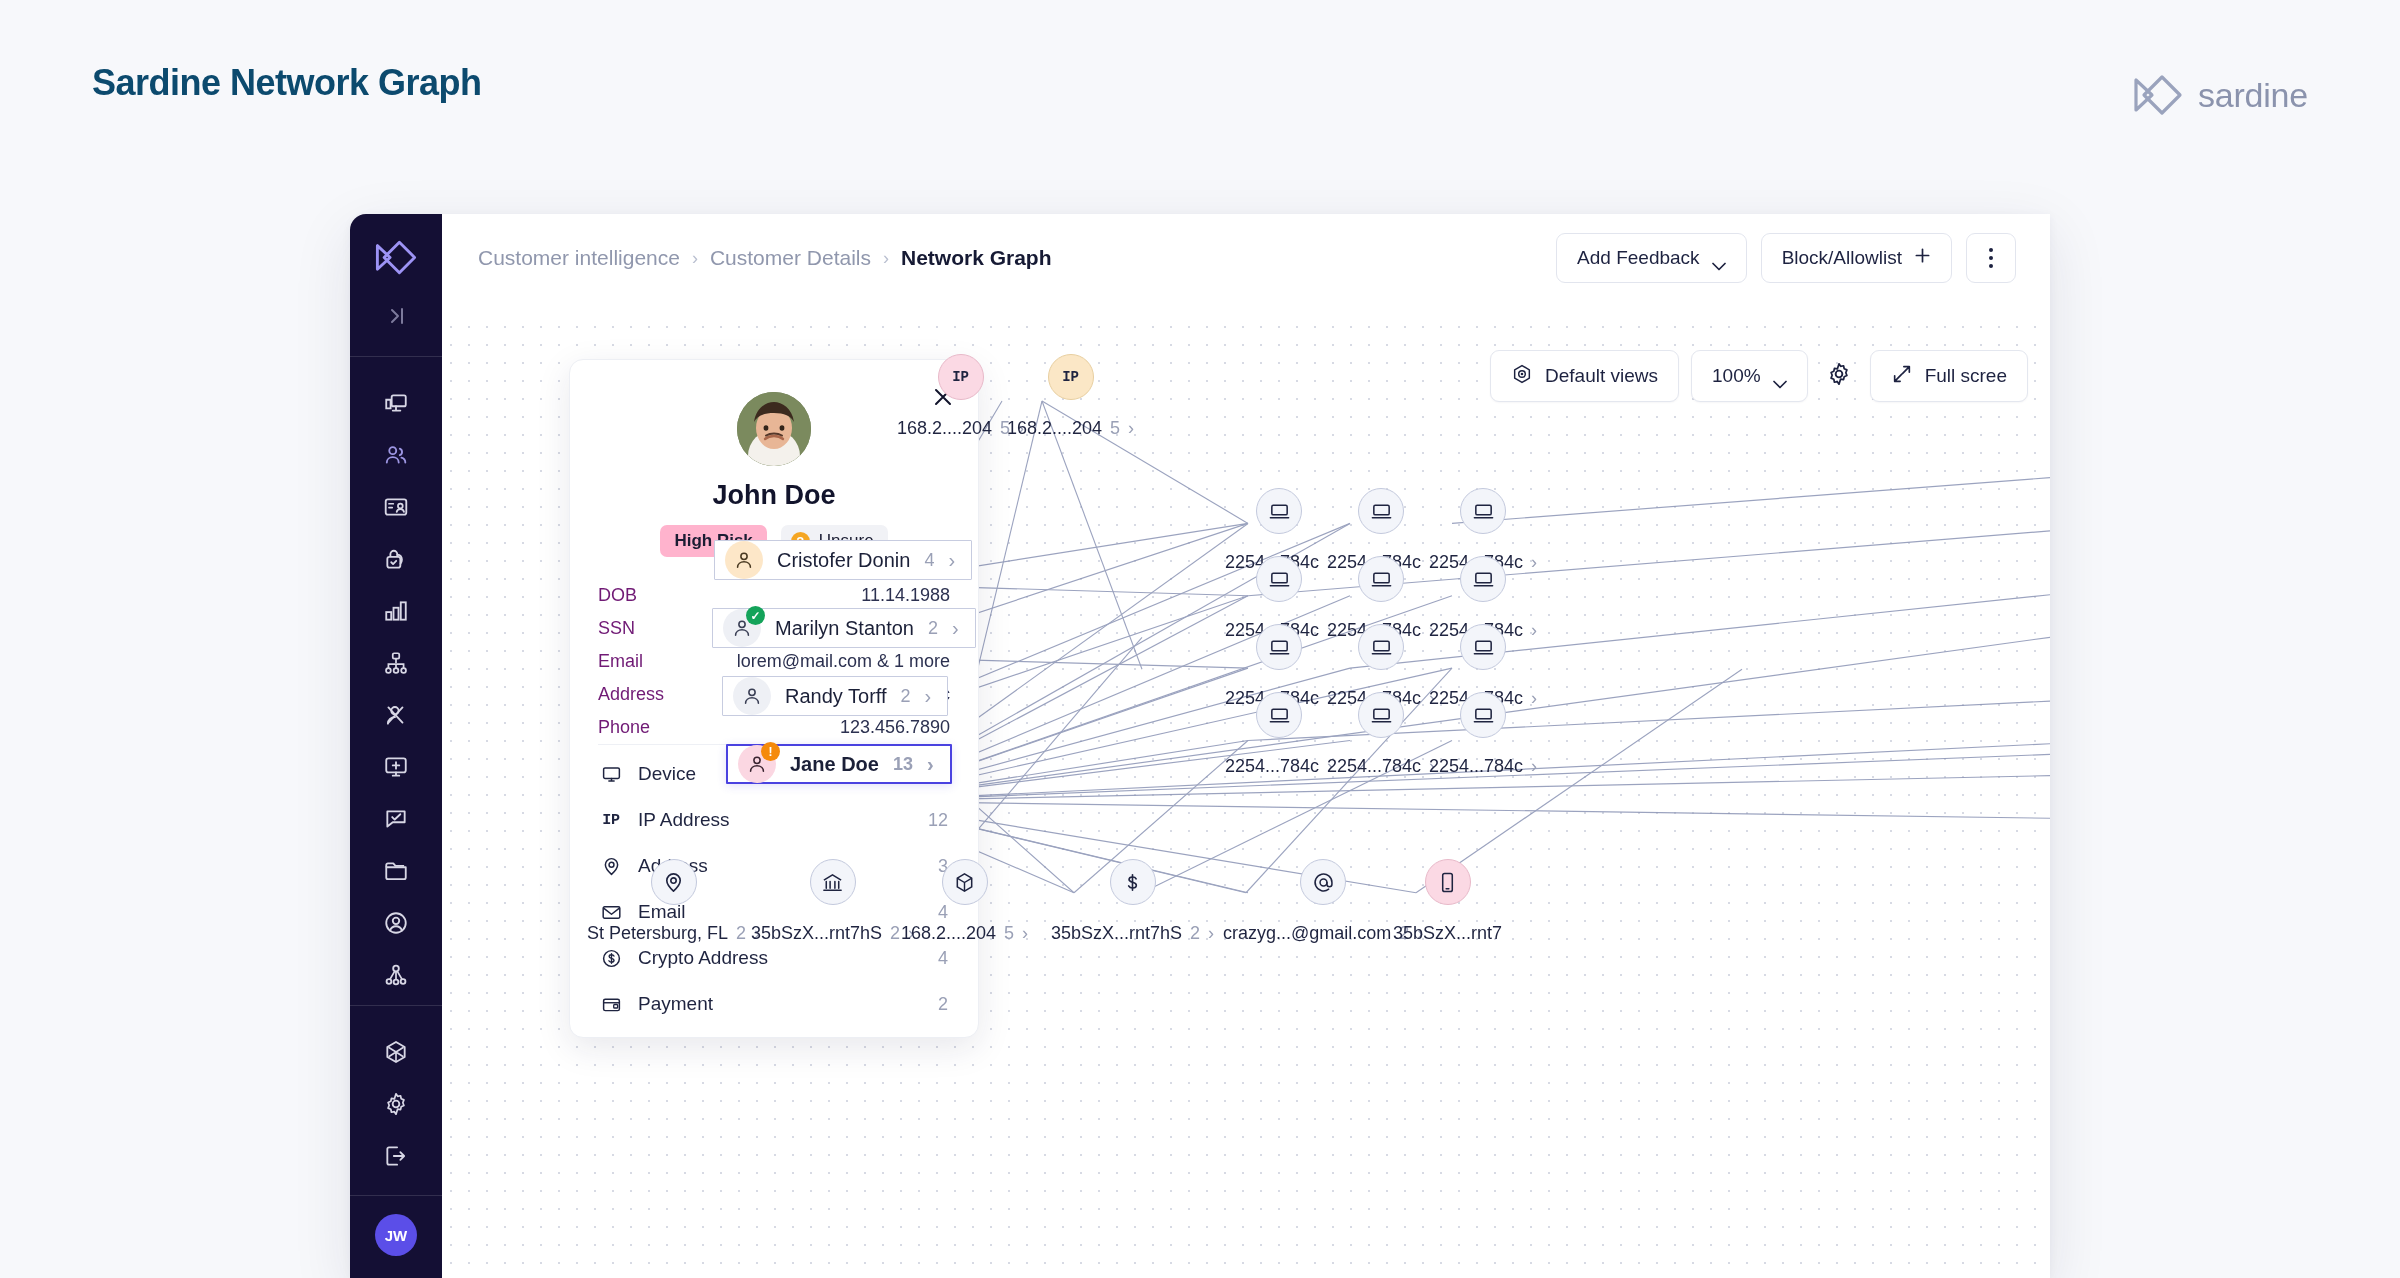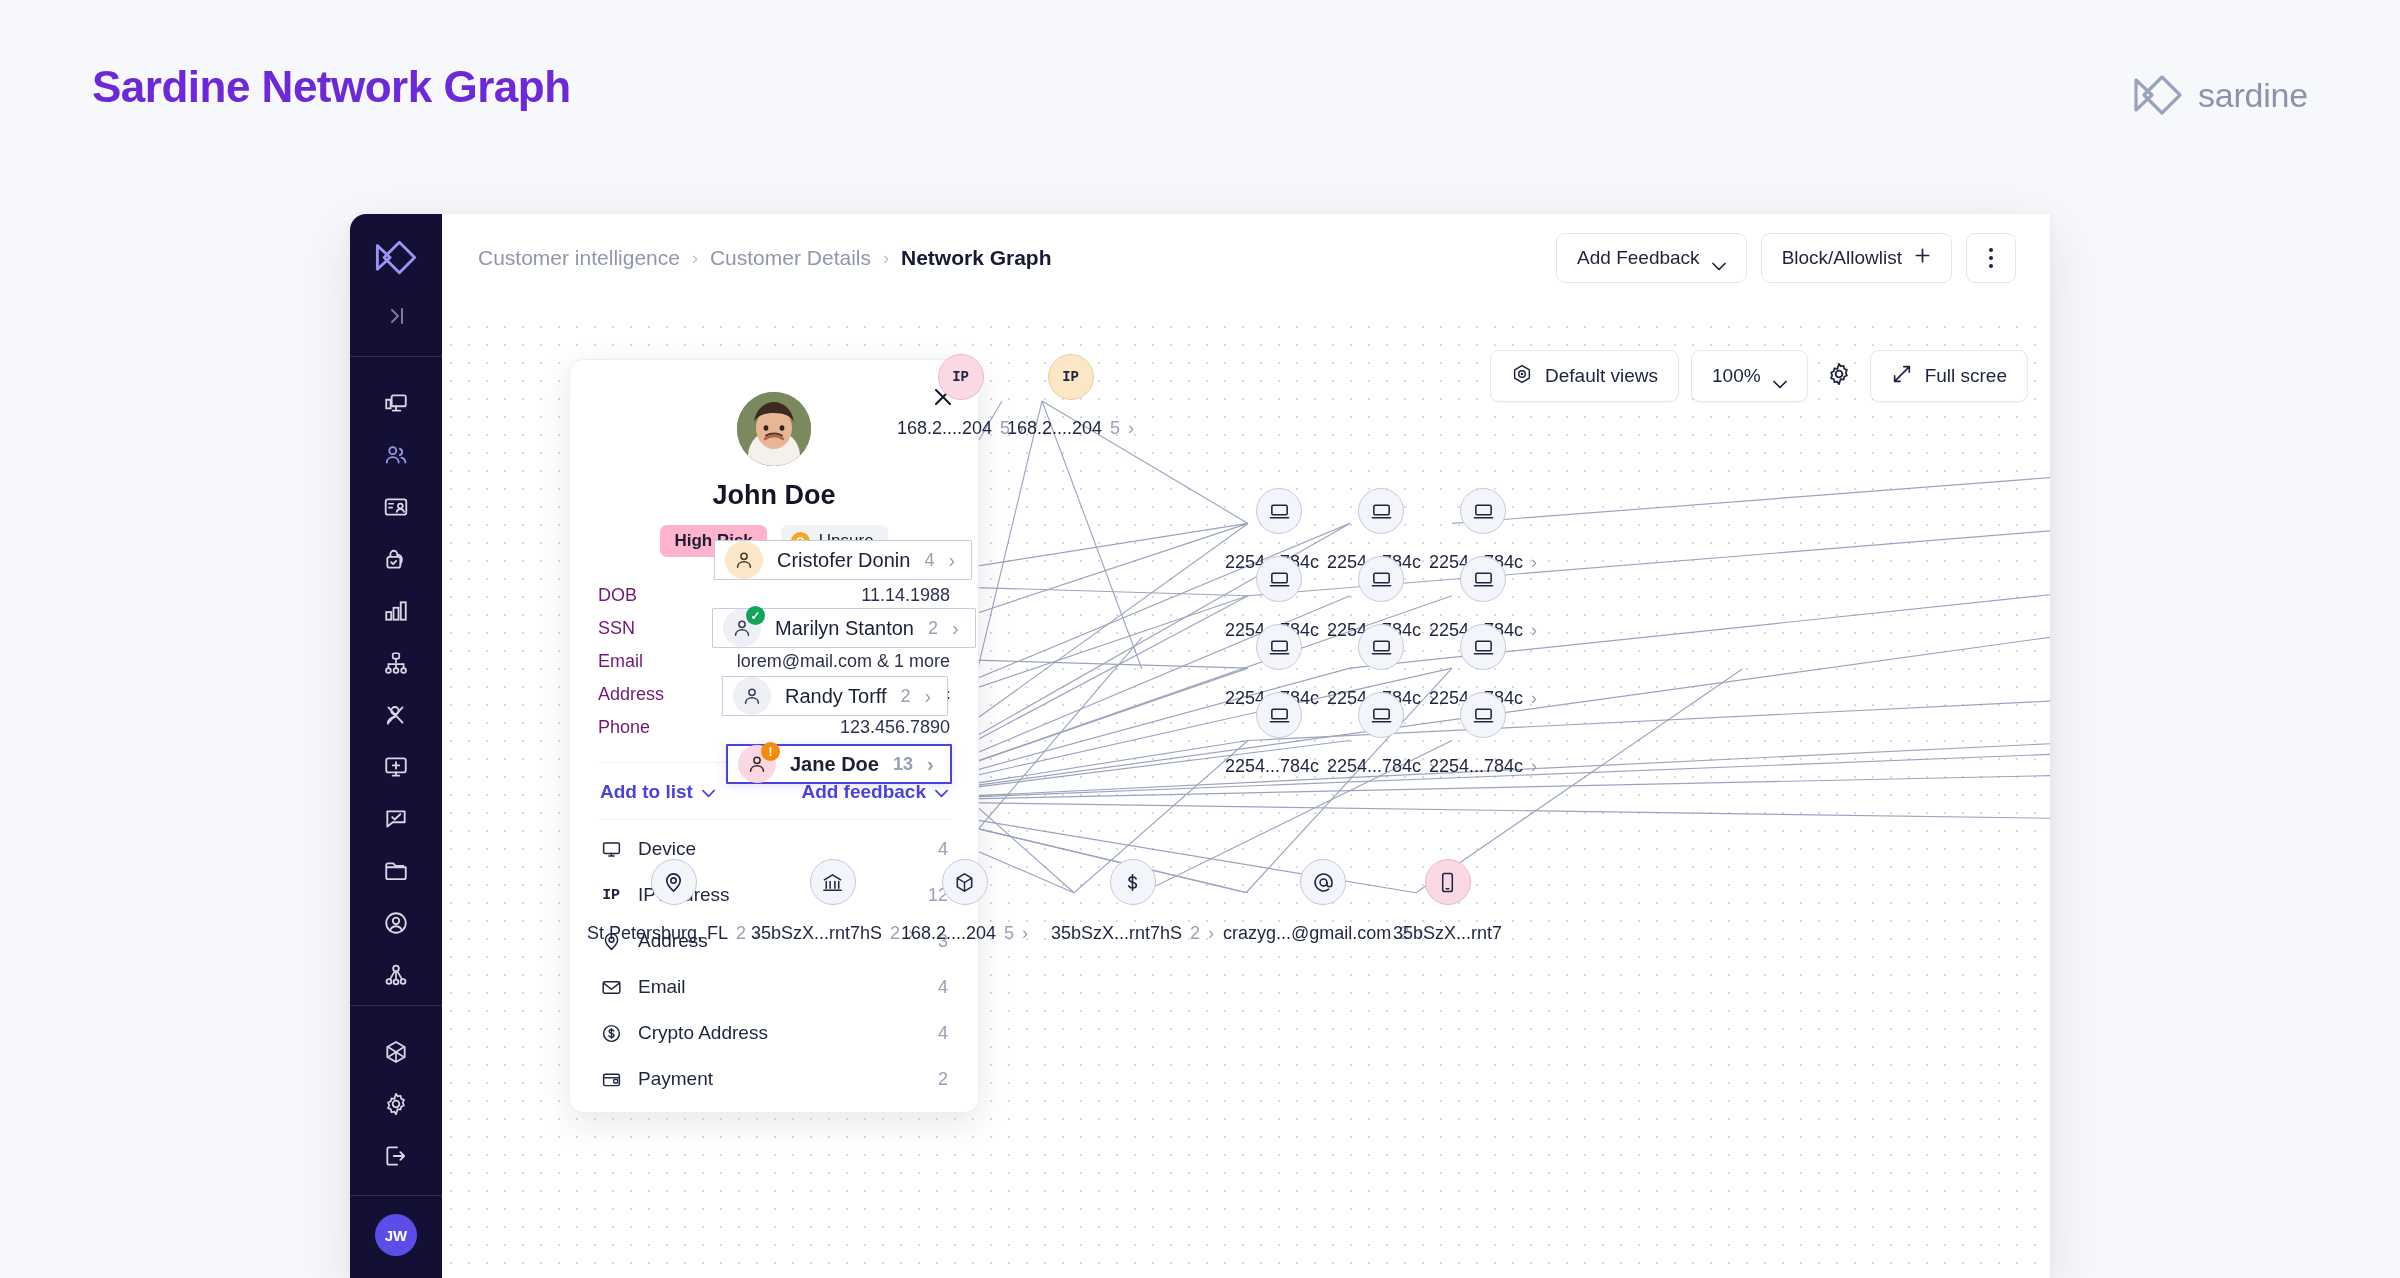--- a/index.html
+++ b/index.html
@@ -7,21 +7,21 @@
   body {
     background: #f7f8fb;
     font-family: "Liberation Sans", sans-serif;
     -webkit-font-smoothing: antialiased;
     overflow: hidden;
   }
 
   
   .page-title {
     position: absolute; left: 92px; top: 62px;
-    font-size: 44px; font-weight: 700; color: #6d28d9; letter-spacing: -0.5px;
+    font-size: 36px; font-weight: 700; color: #0c4a6e; letter-spacing: -0.5px;
   }
   .brand { position: absolute; right: 92px; top: 72px; display: flex; align-items: center; gap: 14px; }
   .brand-mark { width: 52px; height: 46px; }
   .brand-word { font-size: 34px; color: #8b93ad; letter-spacing: -0.2px; }
 
   
   .app {
     position: absolute; left: 350px; top: 214px;
     width: 1700px; height: 1064px;
     background: #ffffff;
@@ -507,38 +507,20 @@
           <div class="pf-row">
             <span class="pf-k">Address</span>
             <span class="pf-v">1st main st nyc</span>
           </div>
           <div class="pf-row">
             <span class="pf-k">Phone</span>
             <span class="pf-v">123.456.7890</span>
           </div>
         </div>
 
-        <div class="pf-actions">
-          <span class="pf-link">
-            <span>Add to list</span>
-            <span>
-              <svg viewBox="0 0 14 9" width="13" height="9" fill="none">
-                  <path d="M1 1.5L7 7.5l6-6" stroke="#4a42e0" stroke-width="1.8" stroke-linecap="round" stroke-linejoin="round"></path>
-                </svg>
-            </span>
-          </span>
-          <span class="pf-link">
-            <span>Add feedback</span>
-            <span>
-              <svg viewBox="0 0 14 9" width="13" height="9" fill="none">
-                  <path d="M1 1.5L7 7.5l6-6" stroke="#4a42e0" stroke-width="1.8" stroke-linecap="round" stroke-linejoin="round"></path>
-                </svg>
-            </span>
-          </span>
-        </div>
 
         <div class="pf-list">
           <div class="pf-item">
             <span class="pf-ico">
               <svg viewBox="0 0 24 24" fill="none">
                   <rect x="3" y="4.5" width="18" height="12" rx="1.6" stroke="#1f2440" stroke-width="1.7"></rect>
                   <path d="M12 16.5v3M9 19.5h6" stroke="#1f2440" stroke-width="1.7" stroke-linecap="round"></path>
                 </svg>
             </span>
             <span class="pf-lbl">Device</span>

